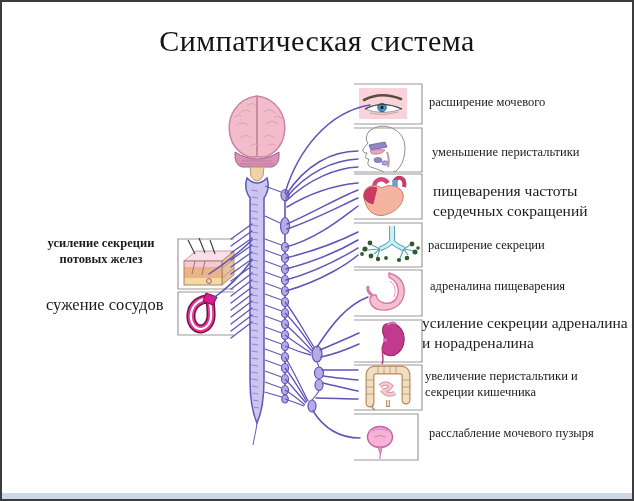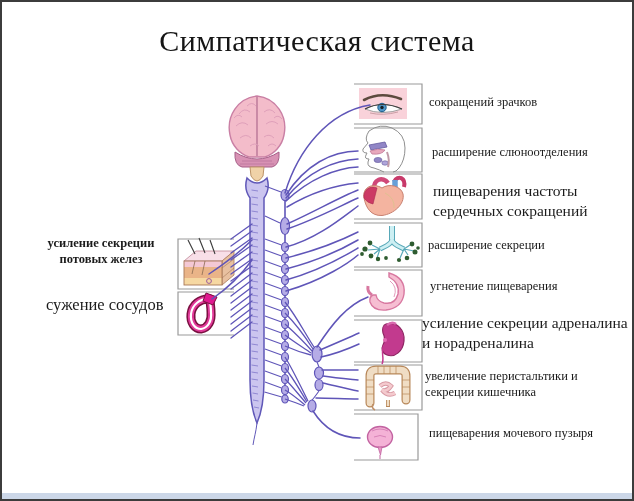--- a/index.html
+++ b/index.html
@@ -336,23 +336,23 @@
         <line x1="250" y1="313" x2="229" y2="329"></line>
       <line x1="250" y1="320" x2="229" y2="336"></line>
       <path d="M250,238 C238,250 222,262 207,272" stroke-width="1.5"></path>
       <path d="M250,258 C240,272 226,286 210,297" stroke-width="1.5"></path>
     </g>
   </svg>
 
   <div class="lbl sm ctr" style="left:30px;top:233px;width:138px;font-weight:bold;">усиление секреции потовых желез</div>
   <div class="lbl" style="left:44px;top:292px;font-size:16.5px;">сужение сосудов</div>
 
-  <div class="lbl sm" style="left:427px;top:92px;">сокращений зрачков</div>
-  <div class="lbl sm" style="left:430px;top:142px;">расширение слюноотделения</div>
+  <div class="lbl sm" style="left:427px;top:92px;">расширение мочевого</div>
+  <div class="lbl sm" style="left:430px;top:142px;">уменьшение перистальтики</div>
   <div class="lbl lg" style="left:431px;top:179px;width:190px;">пищеварения частоты сердечных сокращений</div>
   <div class="lbl sm" style="left:426px;top:235px;">расширение секреции</div>
-  <div class="lbl sm" style="left:428px;top:276px;">угнетение пищеварения</div>
+  <div class="lbl sm" style="left:428px;top:276px;">адреналина пищеварения</div>
   <div class="lbl lg" style="left:420px;top:311px;width:215px;">усиление секреции адреналина и норадреналина</div>
   <div class="lbl sm" style="left:423px;top:366px;width:185px;">увеличение перистальтики и секреции кишечника</div>
-  <div class="lbl sm" style="left:427px;top:423px;">пищеварения мочевого пузыря</div>
+  <div class="lbl sm" style="left:427px;top:423px;">расслабление мочевого пузыря</div>
 
   <div class="footer-strip"></div>
 </div>
 
 </body></html>

